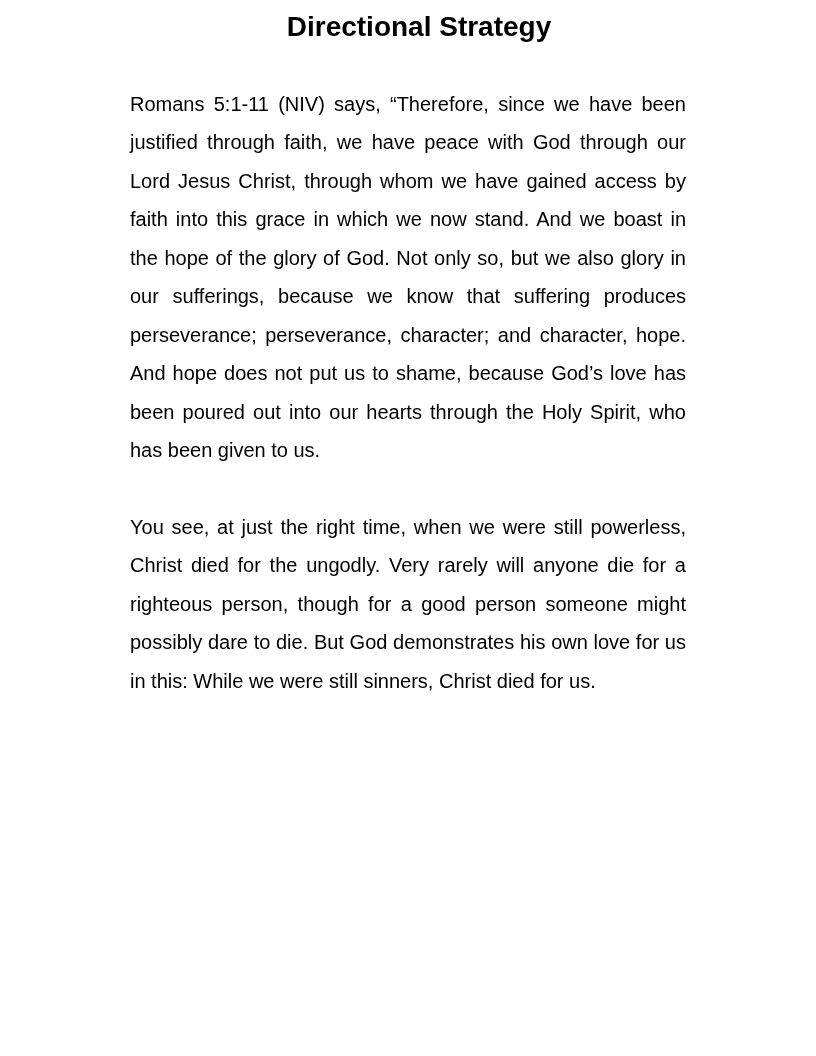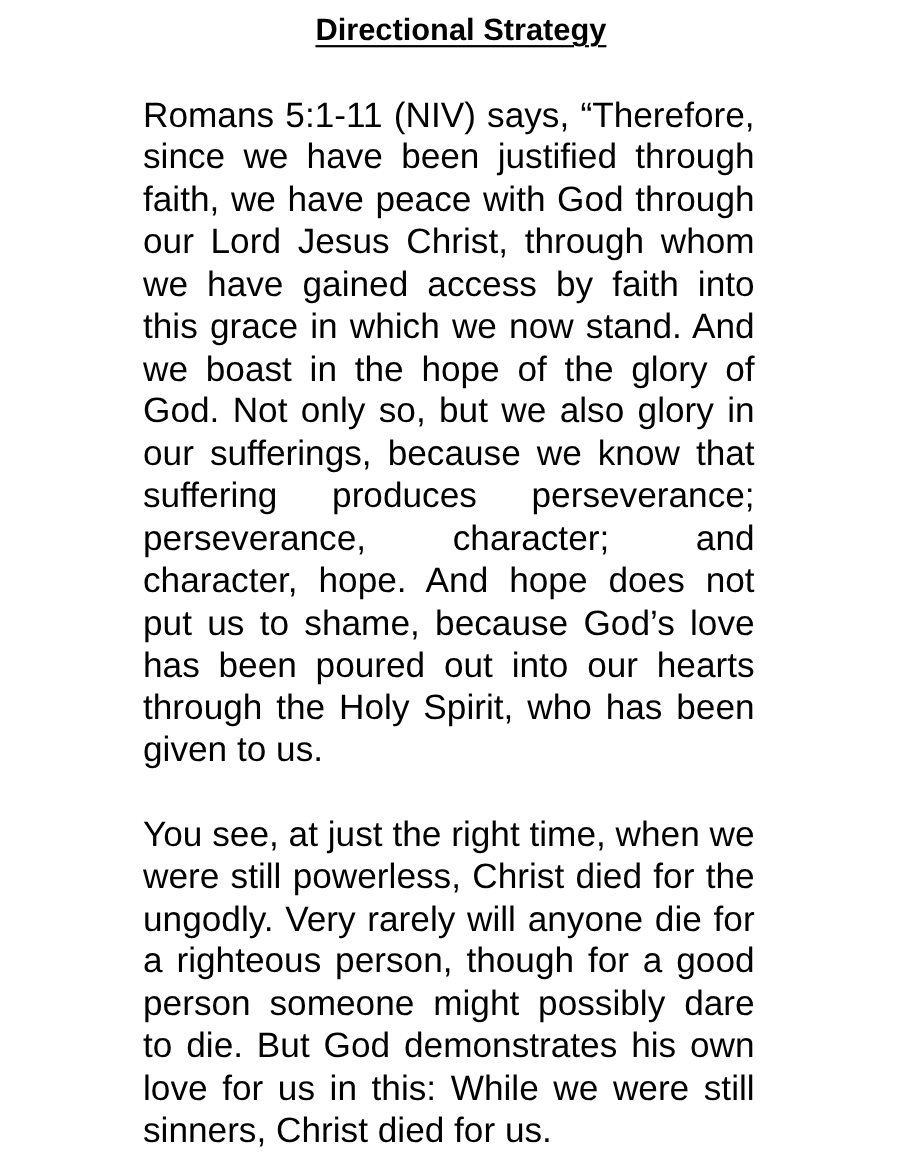--- a/index.html
+++ b/index.html
@@ -22,27 +22,26 @@
     background: #ffffff;
   }
   .heading {
     font-size: 28px;
     line-height: 38.5px;
     font-weight: bold;
     text-align: center;
     margin: 0 0 38px 0;
   }
   .heading .underlined {
-    text-decoration: underline;
     text-underline-offset: 5px;
     text-decoration-thickness: 2px;
     margin-left: 22px;
   }
   .para {
-    font-size: 32px;
+    font-size: 20px;
     line-height: 38.5px;
     text-align: justify;
     margin: 0 0 38px 0;
   }
 </style>
 </head>
 <body>
 
 <div class="page">
   <h1 class="heading"><span class="underlined">Directional Strategy</span></h1>

